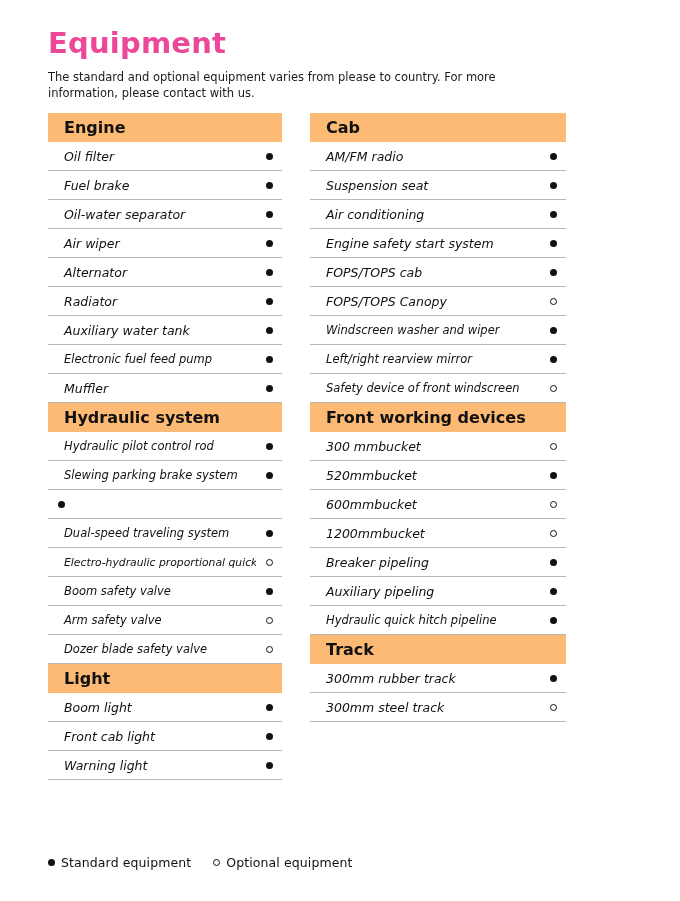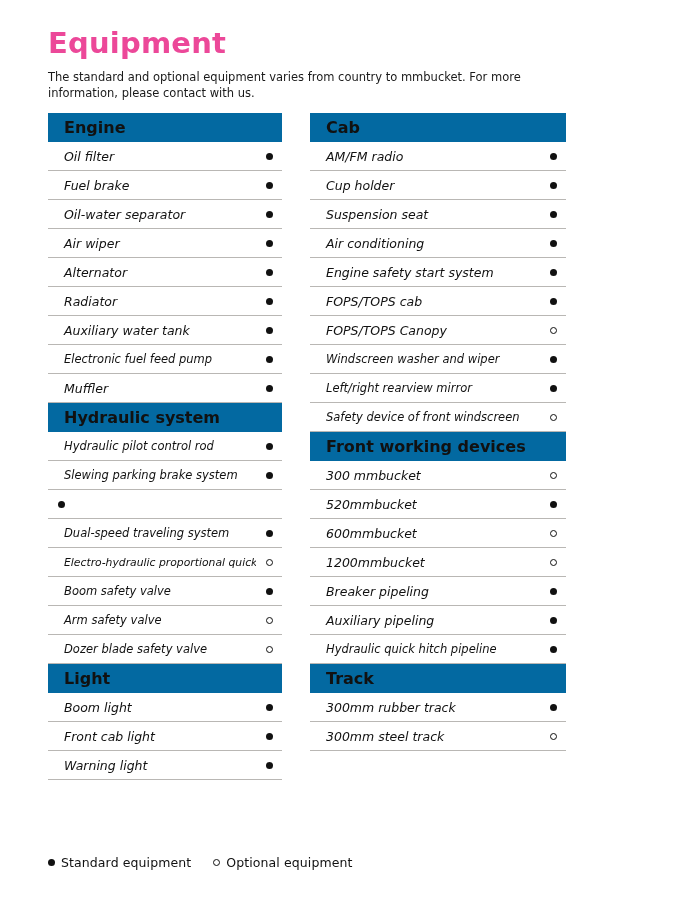--- a/index.html
+++ b/index.html
@@ -47,21 +47,21 @@
     display: flex;
     gap: 28px;
   }
   .col {
     width: 234px;
   }
   .col.right {
     width: 256px;
   }
   .section-head {
-    background: #0369a1;
+    background: #fdba74;
     font-size: 16px;
     font-weight: bold;
     padding: 5px 0 5px 16px;
     color: #111;
     line-height: 1.25;
     box-sizing: border-box;
     height: 29px;
   }
   .row {
     display: flex;
@@ -136,21 +136,21 @@
   .legend .item .txt {
     letter-spacing: 0.1px;
   }
 </style>
 </head>
 <body>
 
 <div class="page">
 
   <div class="title">Equipment</div>
-  <div class="subtitle">The standard and optional equipment varies from country to mmbucket. For more information, please contact with us.</div>
+  <div class="subtitle">The standard and optional equipment varies from please to country. For more information, please contact with us.</div>
 
   <div class="columns">
 
     <div class="col left">
 
       <div class="section">
         <div class="section-head">Engine</div>
         <div class="row">
           <span class="label">Oil filter</span>
           <span class="mark"><span class="dot"></span></span>
@@ -241,24 +241,20 @@
       </div>
 
     </div>
 
     <div class="col right">
 
       <div class="section">
         <div class="section-head">Cab</div>
         <div class="row">
           <span class="label">AM/FM radio</span>
-          <span class="mark"><span class="dot"></span></span>
-        </div>
-        <div class="row">
-          <span class="label">Cup holder</span>
           <span class="mark"><span class="dot"></span></span>
         </div>
         <div class="row">
           <span class="label">Suspension seat</span>
           <span class="mark"><span class="dot"></span></span>
         </div>
         <div class="row">
           <span class="label">Air conditioning</span>
           <span class="mark"><span class="dot"></span></span>
         </div>

